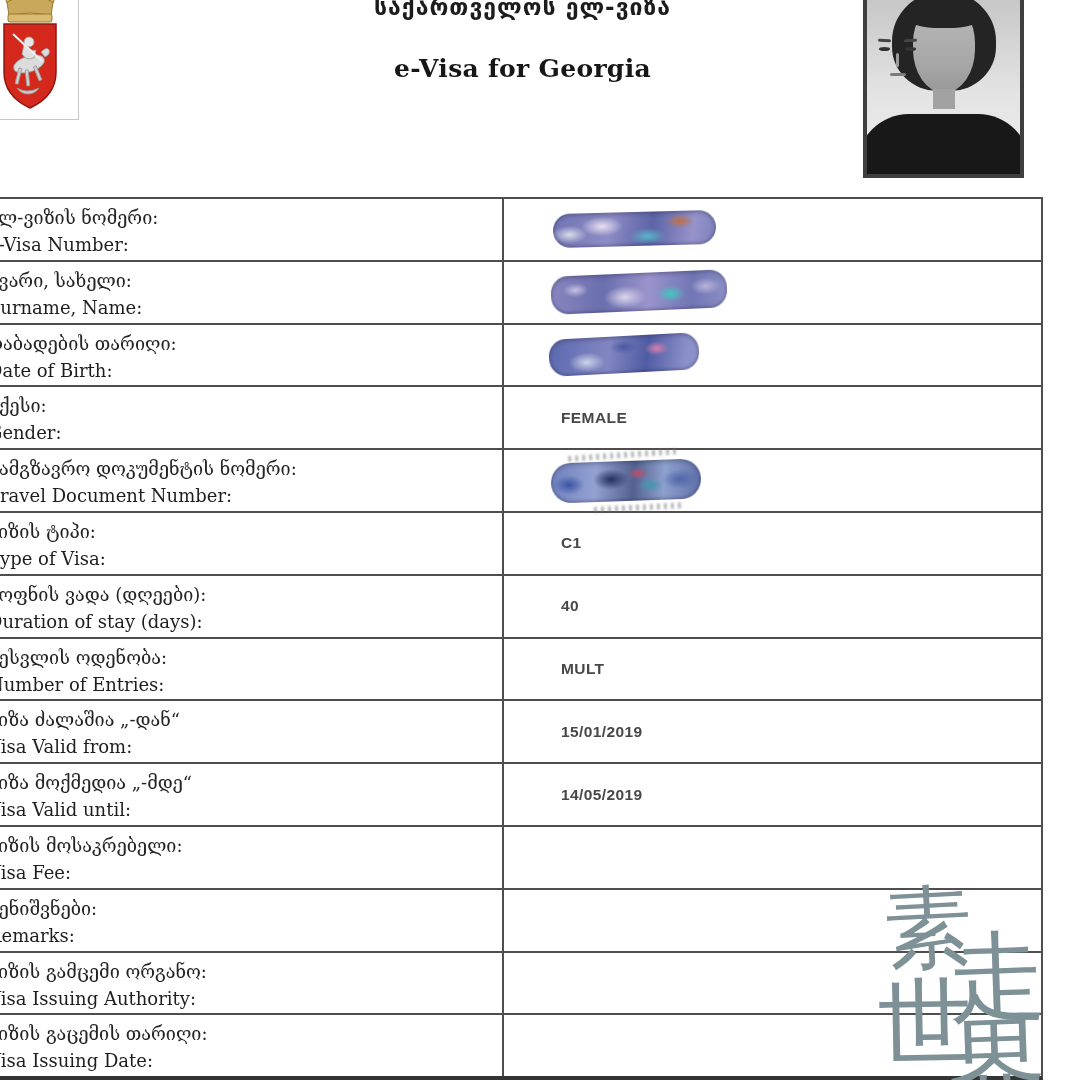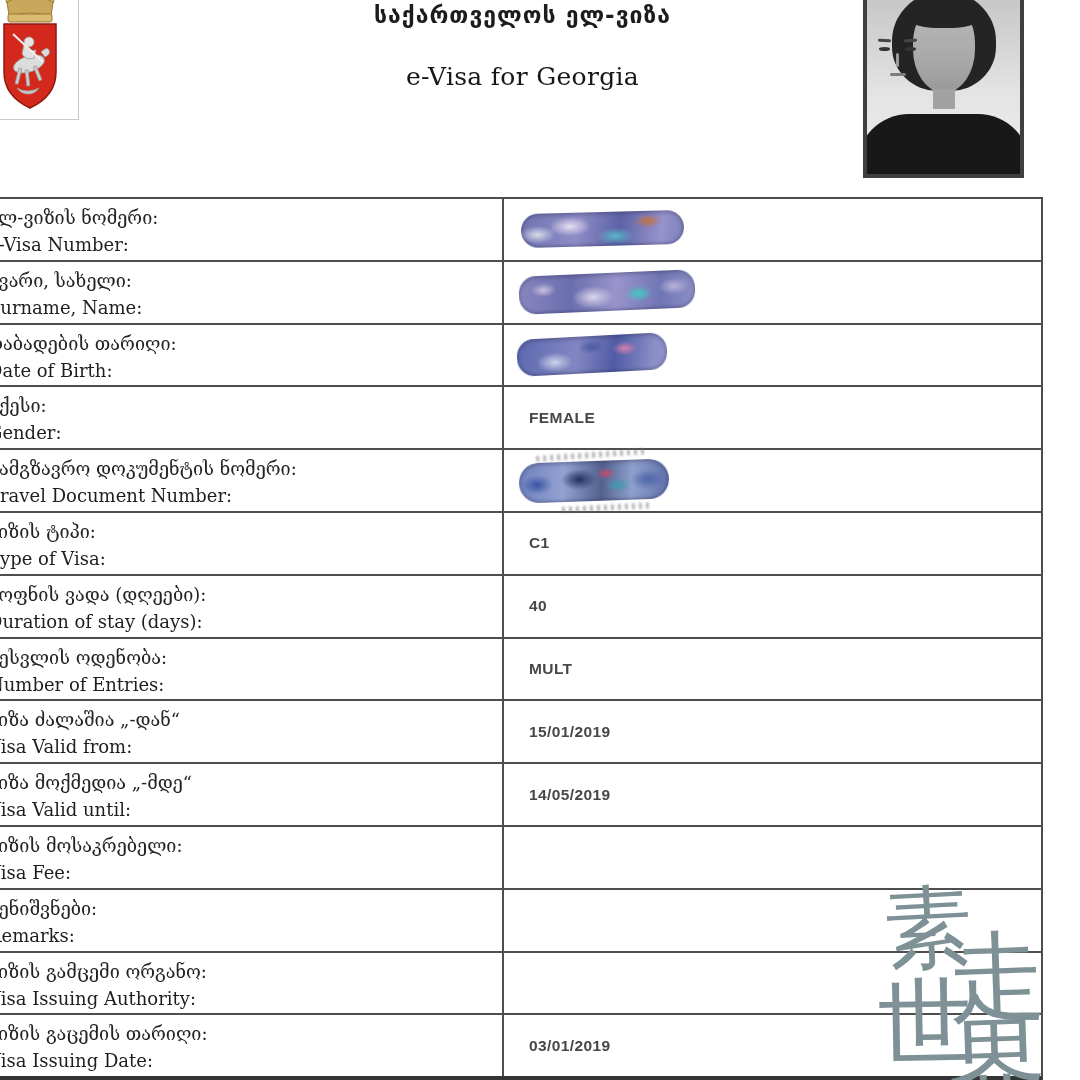--- a/index.html
+++ b/index.html
@@ -7,29 +7,29 @@
     width:1080px;height:1080px;position:relative;overflow:hidden;
     background:#ffffff;
     font-family:"Liberation Sans",sans-serif;
   }
   
   .emblem-box{
     position:absolute;left:-2px;top:-5px;width:79px;height:123px;
     background:#fff;border:1px solid #c9c9c9;overflow:hidden;
   }
   .emblem-box svg{position:absolute;left:0;top:-4px;}
-  .title-wrap{position:absolute;left:0;top:12px;width:1045px;text-align:center;}
+  .title-wrap{position:absolute;left:0;top:4px;width:1045px;text-align:center;}
   .title-ka{
     position:relative;top:-10px;
     font-family:"DejaVu Sans",sans-serif;font-weight:700;font-size:23px;
     color:#1c1c1c;letter-spacing:1px;white-space:nowrap;
   }
   .title-en{
     position:relative;top:24px;
-    font-family:"DejaVu Serif","Liberation Serif",serif;font-weight:400;
+    font-family:"DejaVu Serif","Liberation Serif",serif;font-weight:700;
     font-size:25px;color:#161616;letter-spacing:.3px;
   }
   
   .photo{
     position:absolute;left:863px;top:-5px;width:153px;height:175px;
     border:4px solid #3f3f3f;
     background:linear-gradient(180deg,#c7c7c7,#e4e4e4 55%,#eeeeee);
     overflow:hidden;
   }
   .photo .hair{position:absolute;left:25px;top:-8px;width:104px;height:100px;
@@ -63,21 +63,21 @@
     font-family:"DejaVu Serif","DejaVu Sans",serif;font-size:18px;color:#242424;
     line-height:26px;white-space:nowrap;margin-left:-12px;
   }
   .cell.label .en{
     font-family:"DejaVu Serif","Liberation Serif",serif;font-size:18px;color:#1e1e1e;
     line-height:27px;white-space:nowrap;margin-left:-12px;
   }
   .cell.value{flex:1;display:flex;align-items:center;padding-left:25px;}
   .value-text{
     font-family:"Liberation Sans",sans-serif;font-size:15.5px;font-weight:700;
-    color:#474747;letter-spacing:.4px;
+    color:#474747;letter-spacing:.4px;margin-left:32px;
   }
   
   .blob{display:block;height:34px;border-radius:17px;filter:blur(.7px);
     box-shadow:inset 0 2px 4px rgba(35,35,70,.35), inset 0 -2px 3px rgba(35,35,70,.25);}
   .blob-a{width:163px;transform:rotate(-1.5deg);margin-left:-8px;
     background:
       radial-gradient(ellipse 20px 10px at 78% 30%,#c3703f,transparent 70%),
       radial-gradient(ellipse 26px 12px at 58% 72%,#58b8c8,transparent 70%),
       radial-gradient(ellipse 30px 14px at 30% 40%,#e6dff0,transparent 70%),
       radial-gradient(ellipse 24px 12px at 10% 62%,#d8dce8,transparent 75%),
@@ -302,24 +302,20 @@
       <div class="ka">ვიზის გამცემი ორგანო:</div>
       <div class="en">Visa Issuing Authority:</div>
     </div>
   </div>
 
   <div class="row">
     <div class="cell label">
       <div class="ka">ვიზის გაცემის თარიღი:</div>
       <div class="en">Visa Issuing Date:</div>
     </div>
-    <div class="cell value">
-      <span class="value-text">03/01/2019</span>
-
-    </div>
   </div>
 </div>
 
 <div class="watermark">
   <span class="wm-0">素</span>
   <span class="wm-1">走</span>
   <span class="wm-2">世</span>
   <span class="wm-3">界</span>
 </div>
 

